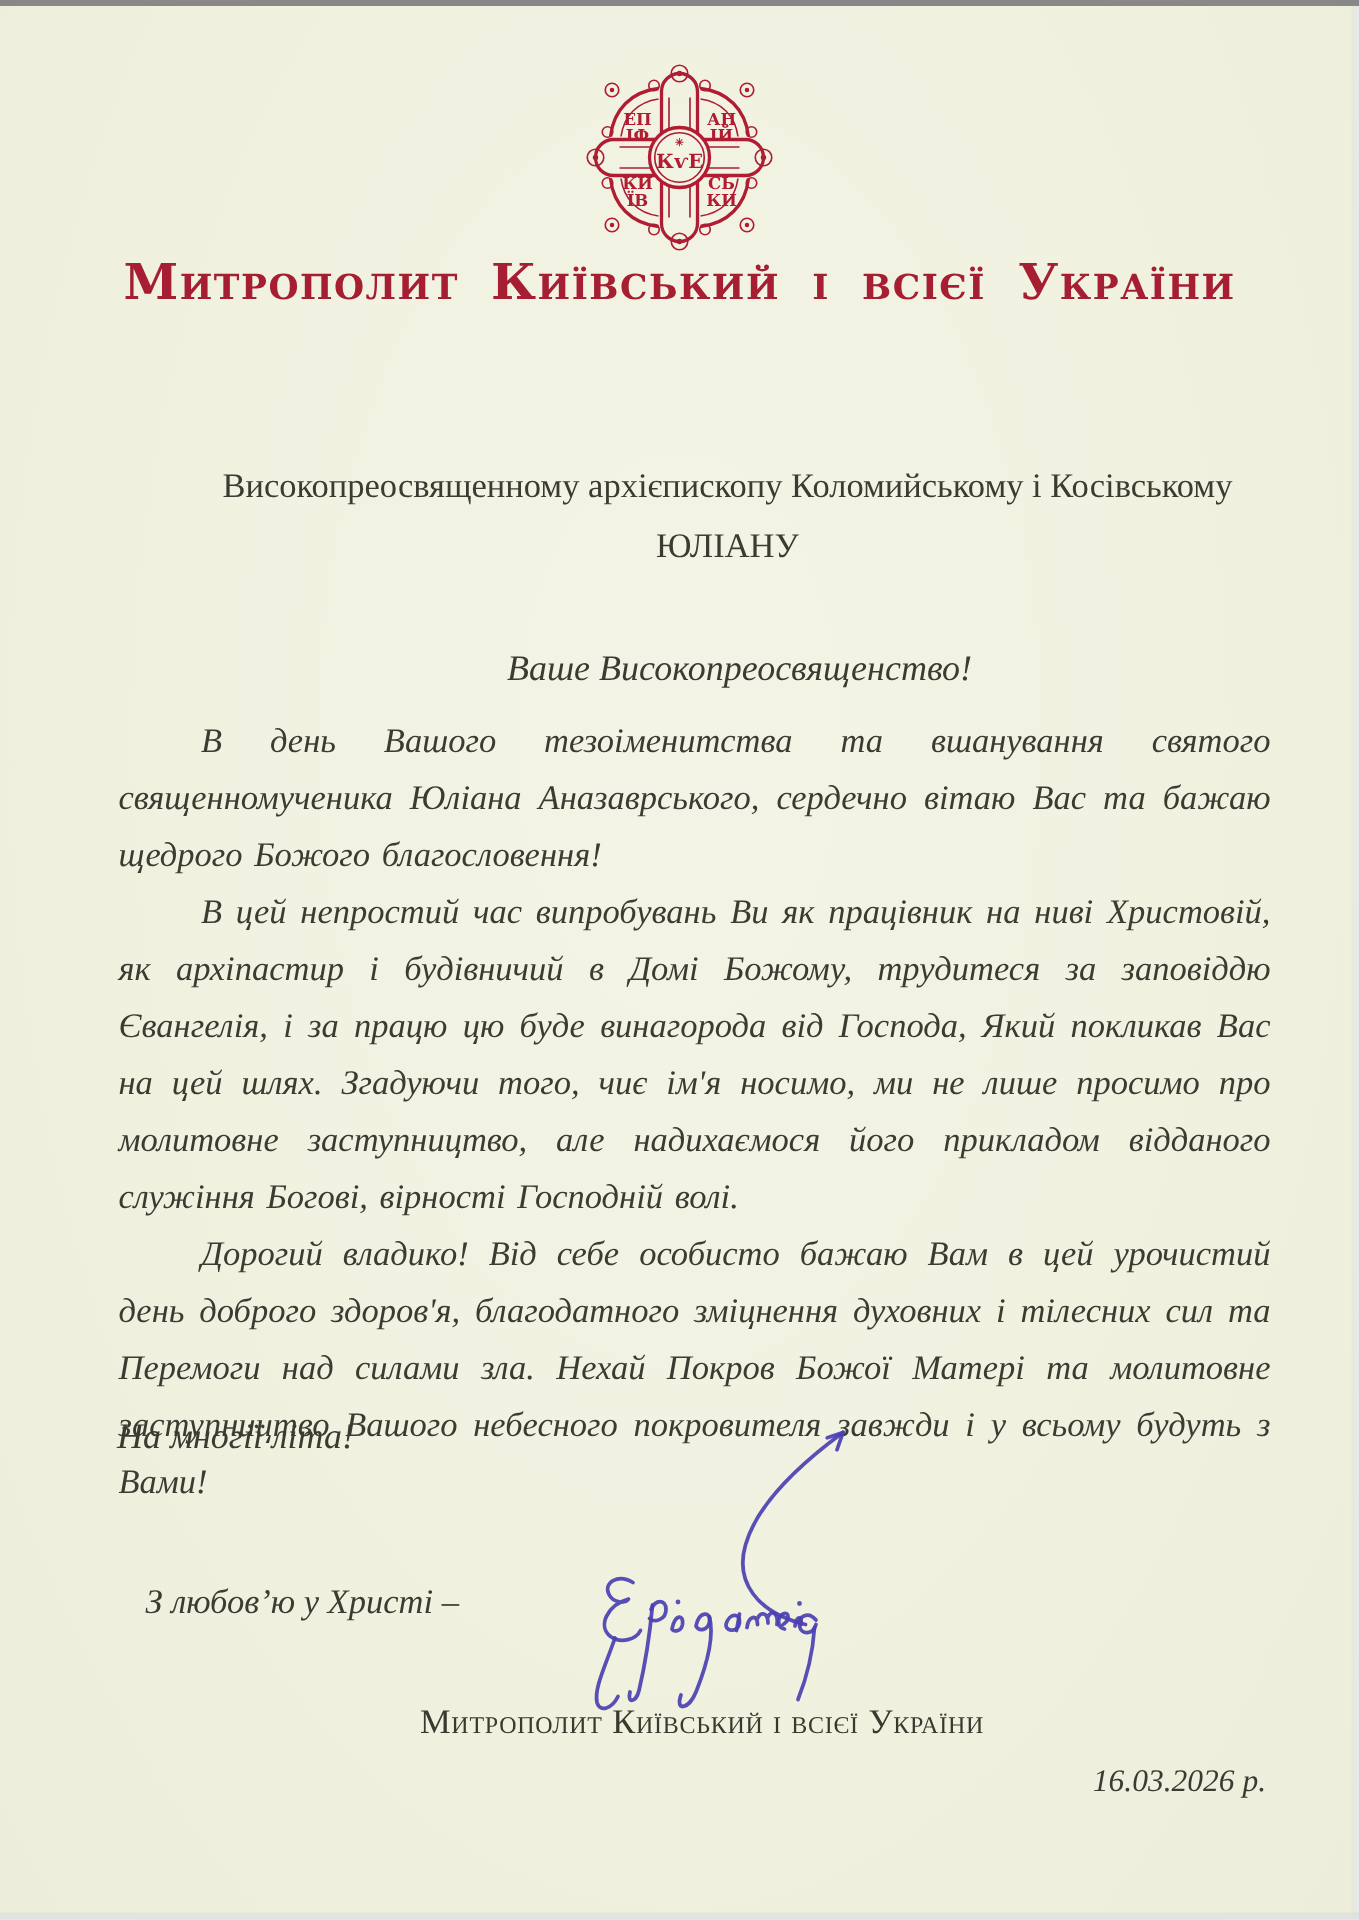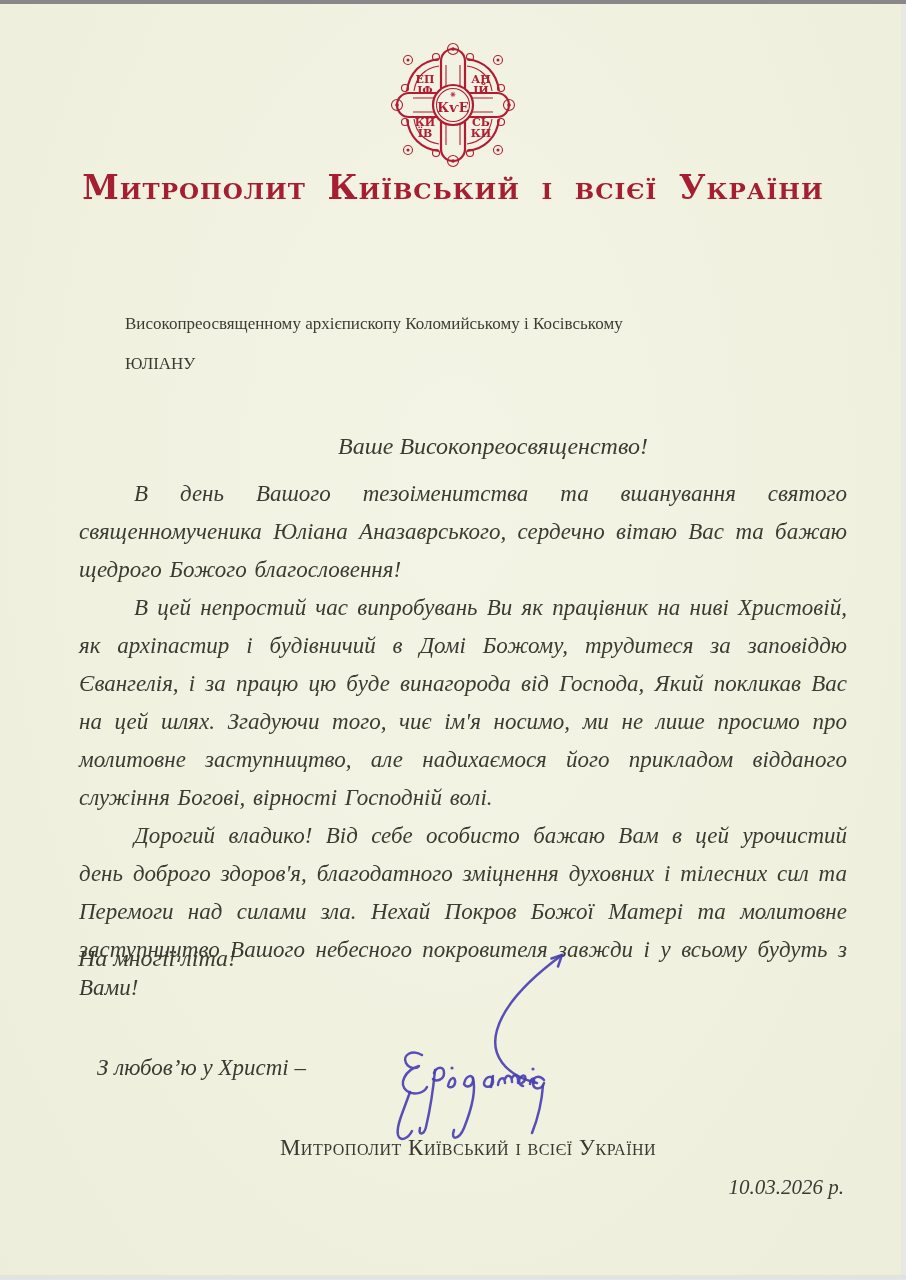--- a/index.html
+++ b/index.html
@@ -32,22 +32,22 @@
     font-variant:small-caps;
     font-weight:bold;
     font-size:33px;
     letter-spacing:1px;
     word-spacing:9px;
     color:#a51e32;
   }
 
   .addressee{
     position:absolute;right:61px;top:300px;width:720px;
-    text-align:left;
-    font-size:17px;line-height:40px;
+    text-align:center;
+    font-size:23px;line-height:40px;
   }
 
   .salutation{
     position:absolute;left:78px;top:429px;width:830px;
     text-align:center;font-style:italic;font-size:24px;
   }
 
   .body-text{
     position:absolute;left:79px;top:471px;width:768px;
     font-size:23px;line-height:38px;
@@ -197,17 +197,17 @@
     <circle class="sig-dot" cx="147" cy="127" r="1.6"></circle>
 
     <path class="sig" d="M158,138 C153,132 146,135 147,142 C148,148 156,148 158,141"></path>
     <path class="sig" d="M157,143 C156,158 152,176 146,191"></path>
   </svg>
 
   <div class="valediction">З любов’ю у Христі –</div>
 
   <div class="signer-title">Митрополит Київський і всієї України</div>
 
-  <div class="doc-date">10.03.2026 р.</div>
+  <div class="doc-date">16.03.2026 р.</div>
 
   <div class="edge-right"></div>
   <div class="edge-bottom"></div>
 </div>
 
 </body></html>

